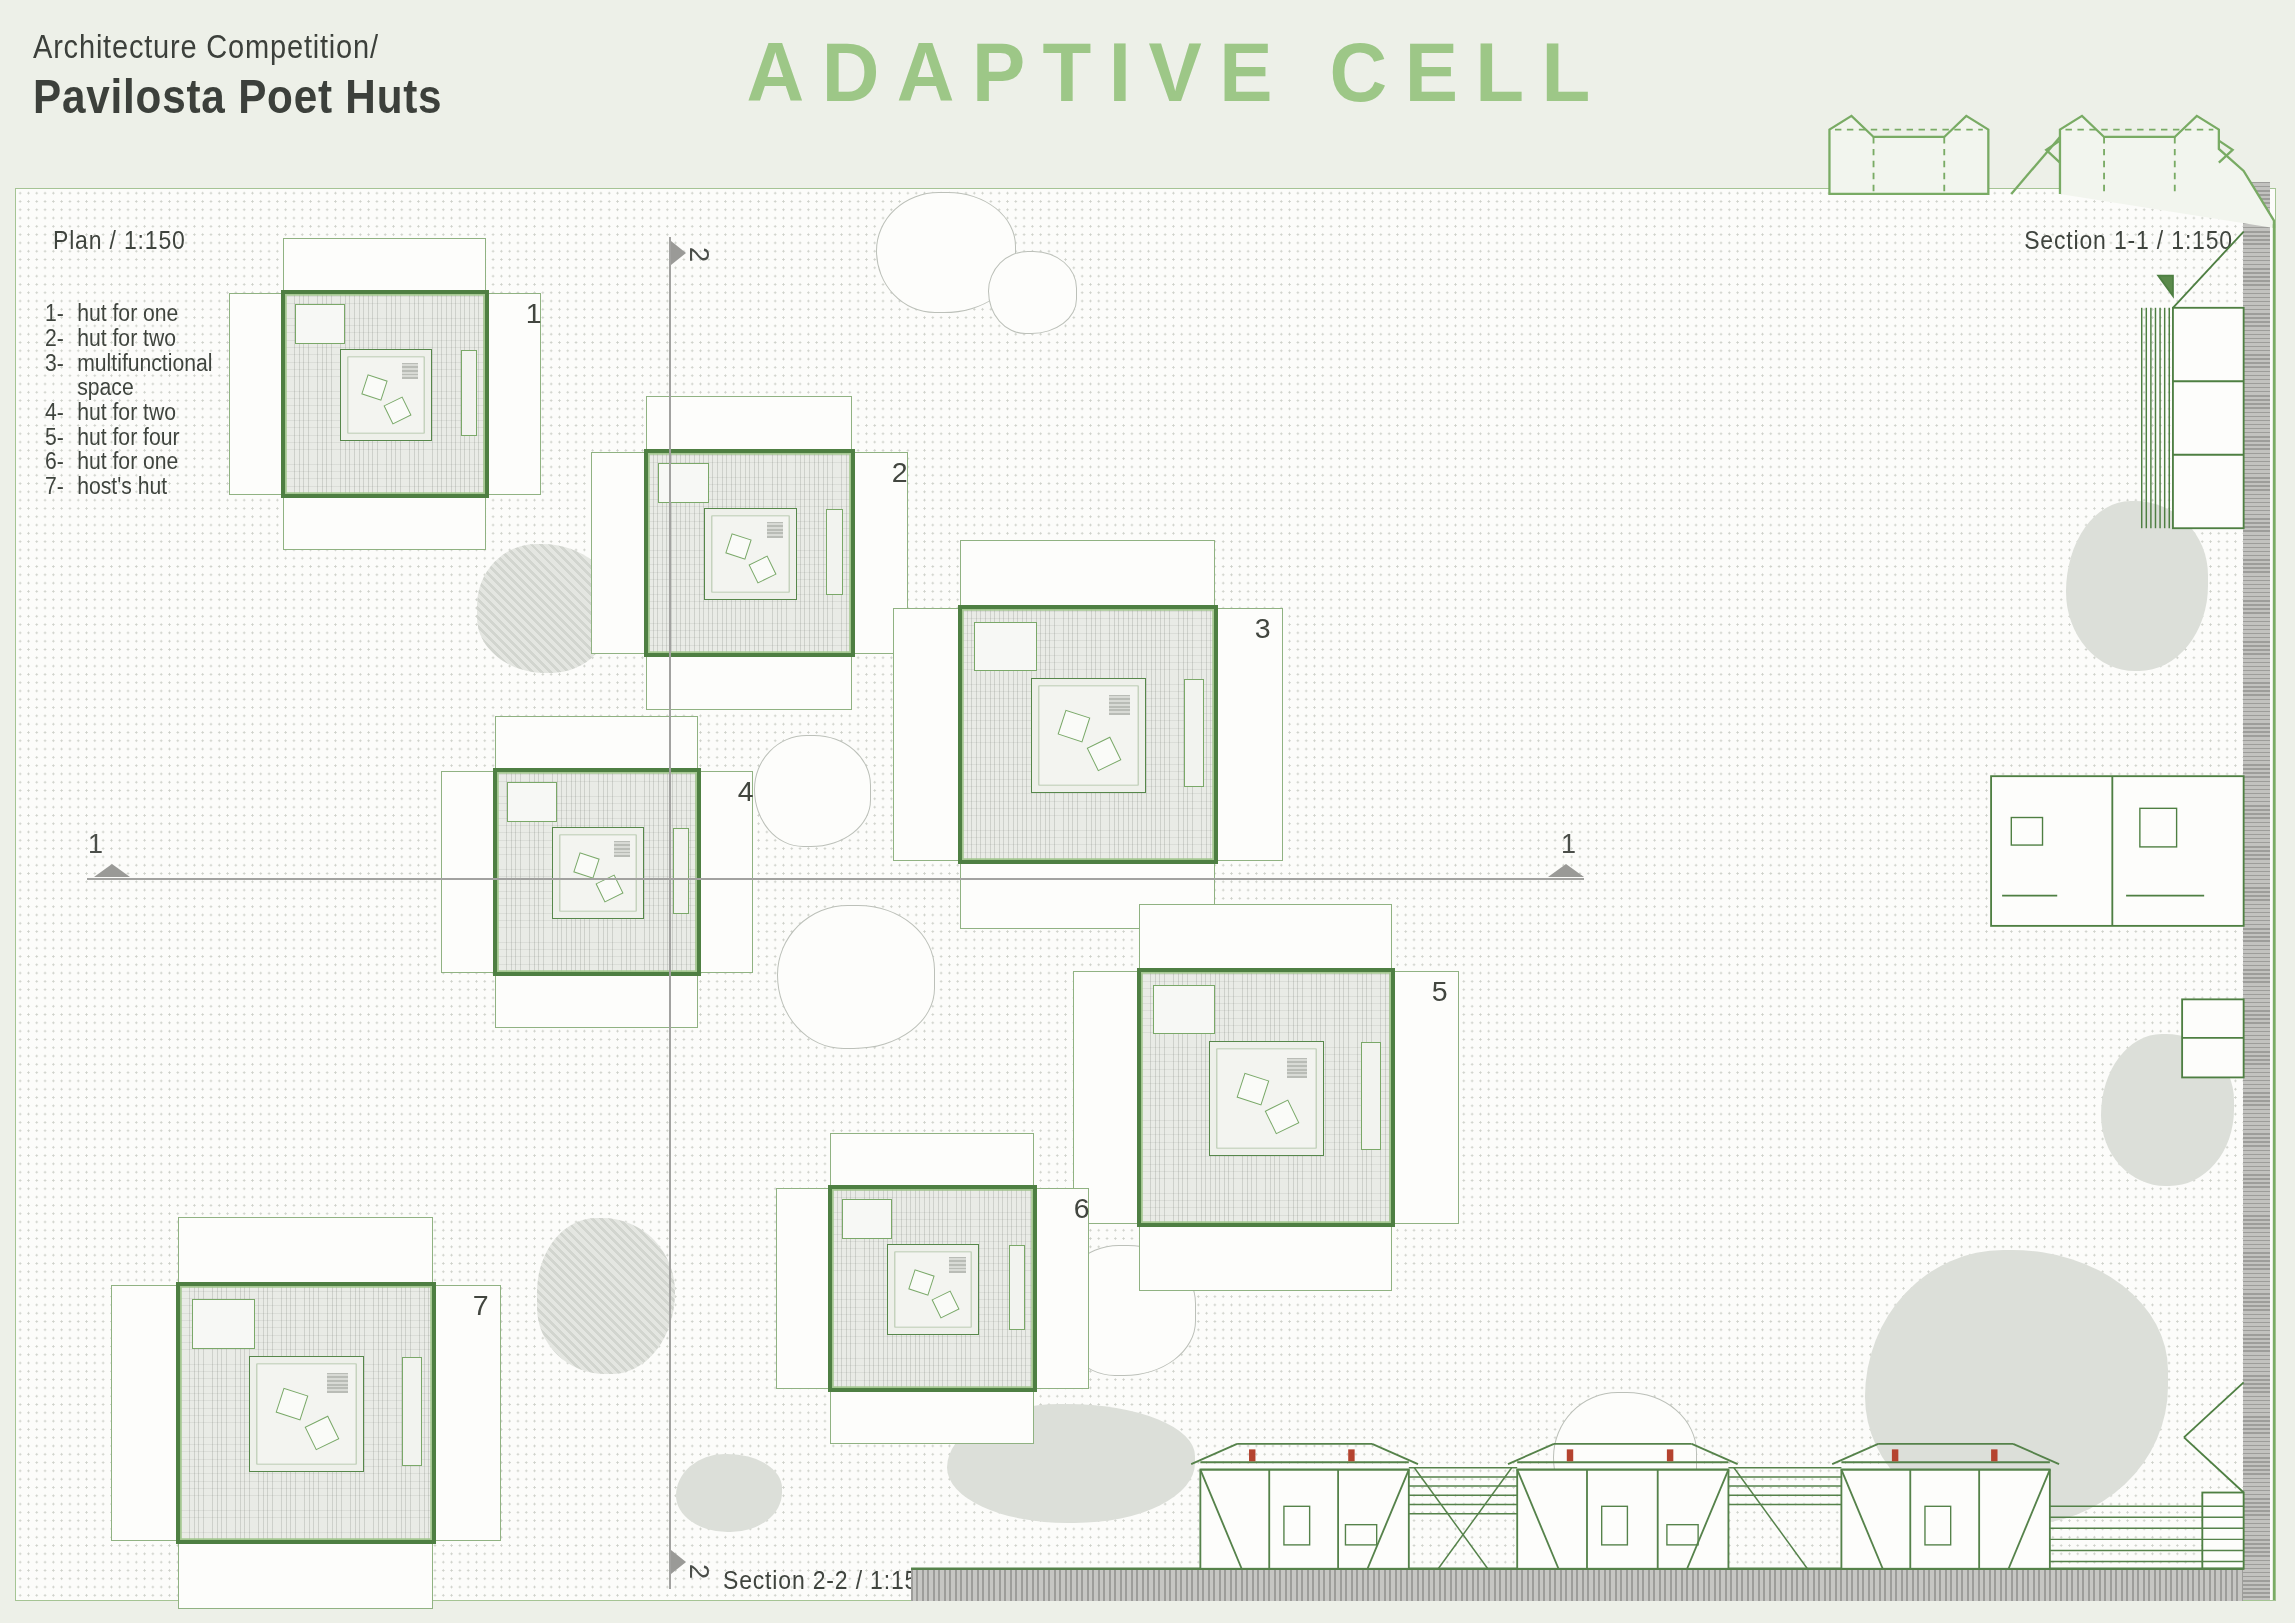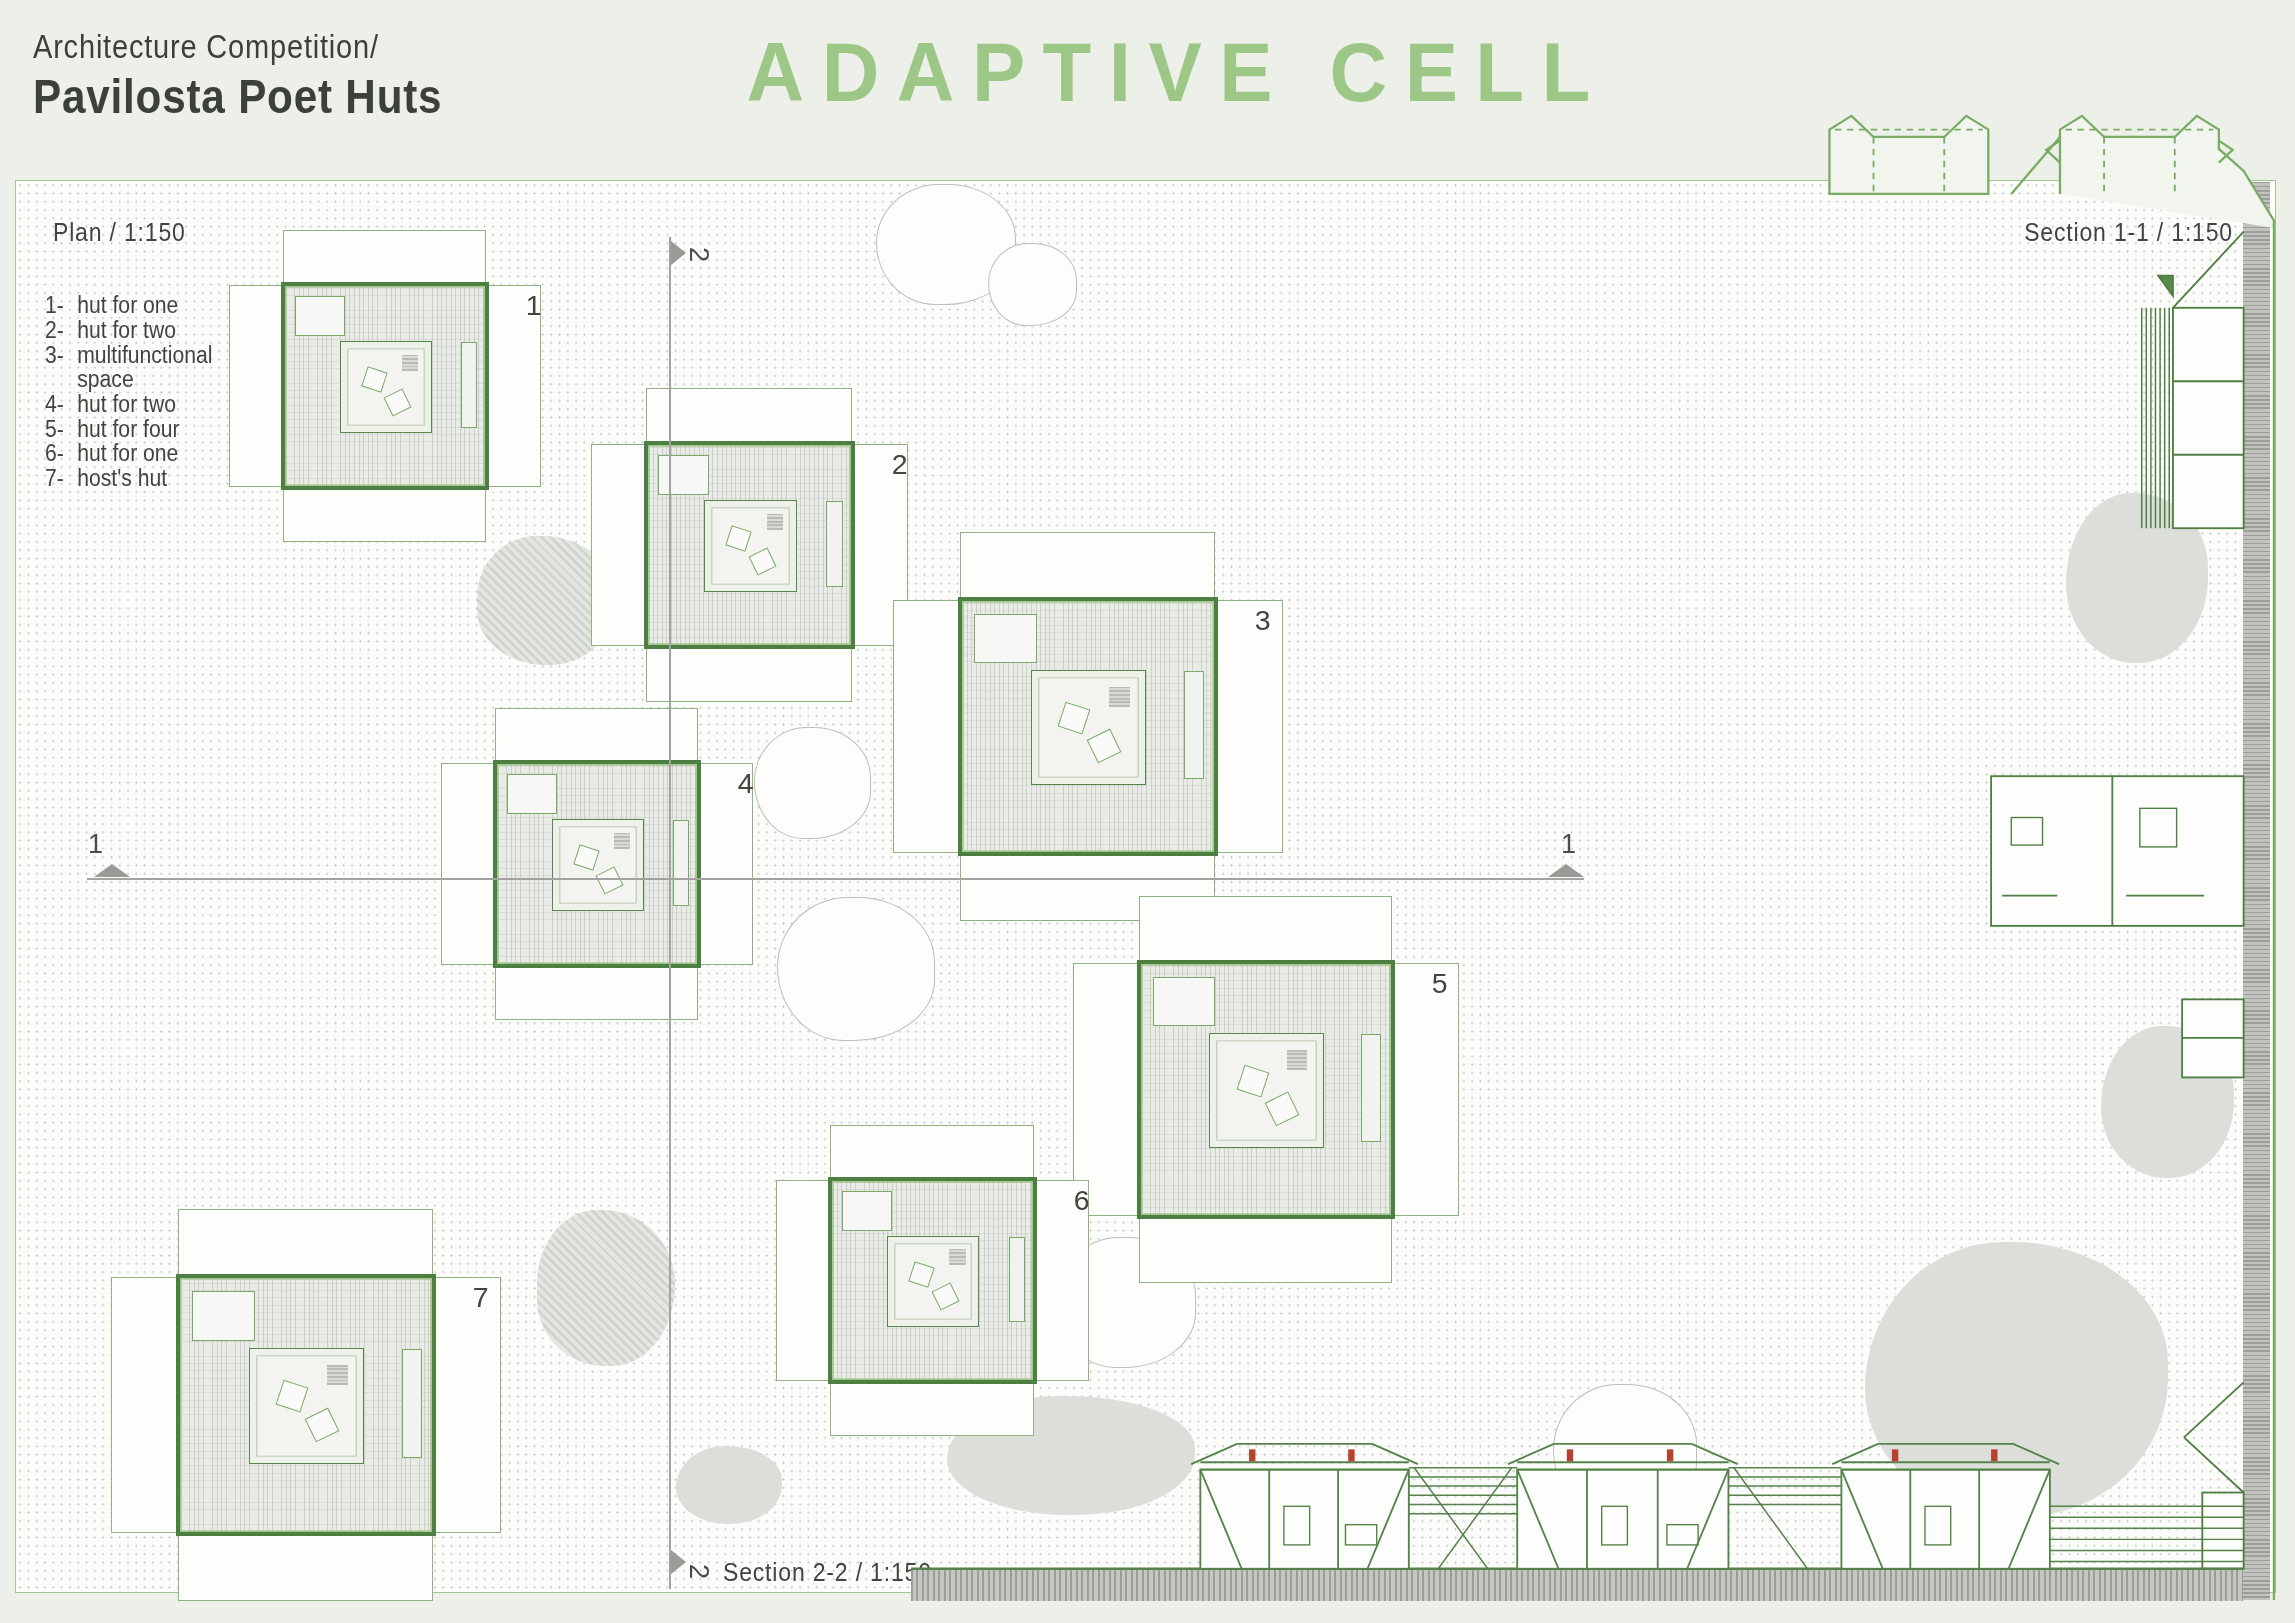--- a/index.html
+++ b/index.html
@@ -8,21 +8,21 @@
 
   
   .title-block{position:absolute;left:33px;top:27.5px;transform:scaleX(.88);transform-origin:left top;z-index:8;}
   .title-line1{font-size:33px;font-weight:500;letter-spacing:0.9px;white-space:nowrap;}
   .title-line2{font-size:48px;font-weight:700;letter-spacing:0.9px;margin-top:3.7px;white-space:nowrap;}
   .main-title{position:absolute;left:725px;top:24px;width:863px;text-align:center;
               font-size:84px;font-weight:700;letter-spacing:18.4px;color:#9dc787;
               transform:scaleX(.95);transform-origin:center top;z-index:8;white-space:nowrap;}
 
   
-  .plan{position:absolute;left:14.7px;top:180px;width:2259px;height:1411px;
+  .plan{position:absolute;left:14.7px;top:188px;width:2259px;height:1411px;
         background-color:#fcfcfa;
         background-image:radial-gradient(#cdd0c9 0.9px, rgba(0,0,0,0) 1.1px);
         background-size:8.3px 8.3px;border:0.9px solid #a5c494;z-index:0;}
   .plan-label{position:absolute;font-size:25px;letter-spacing:0.9px;color:#3f443e;z-index:6;transform:scaleX(.92);transform-origin:left top;}
   #lbl-plan{left:37px;top:37px;}
   #lbl-sec1{right:42px;top:37px;transform-origin:right top;}
   #lbl-sec2{left:707px;top:1377px;}
 
   
   .legend{position:absolute;left:29px;top:112px;width:197px;font-size:23px;line-height:24px;

